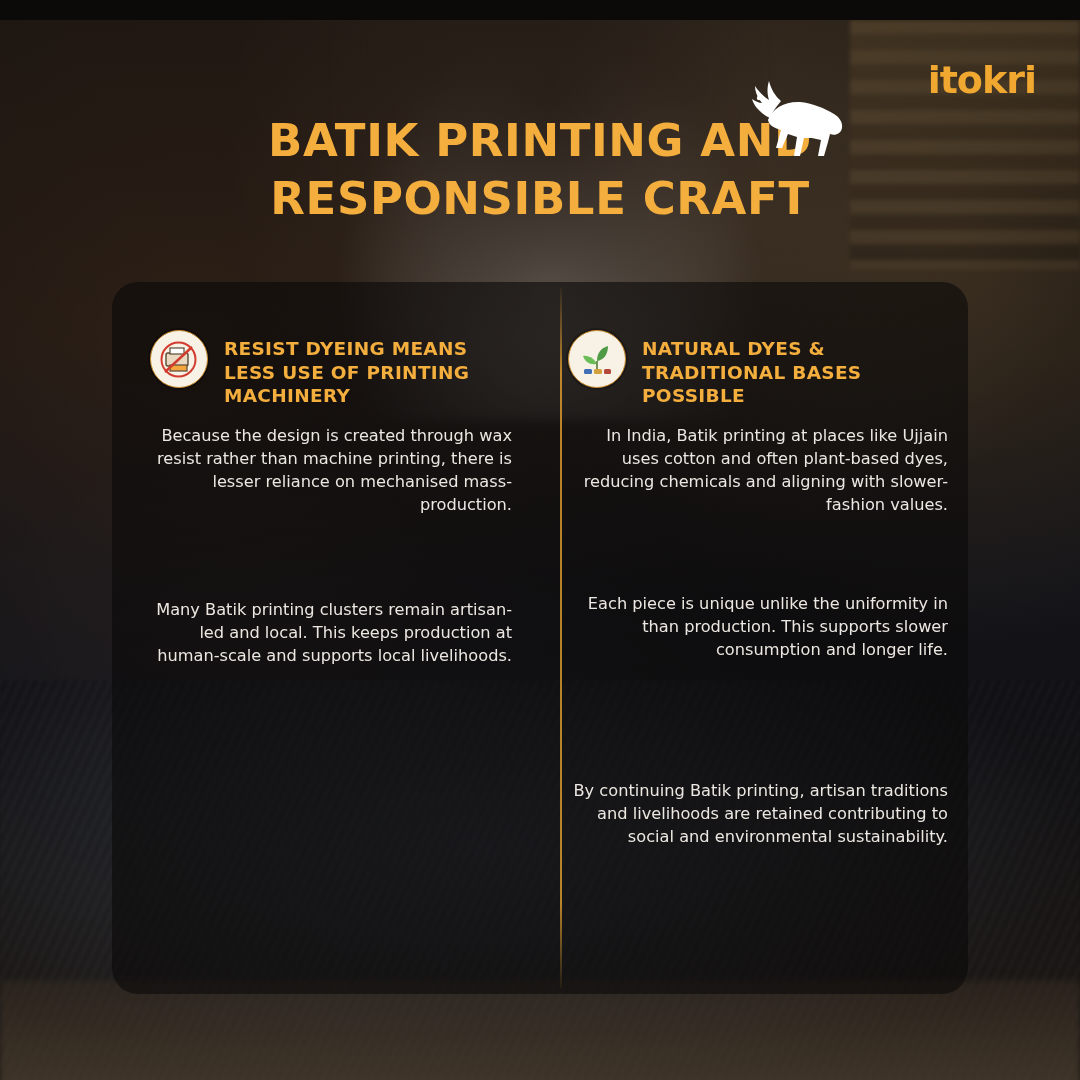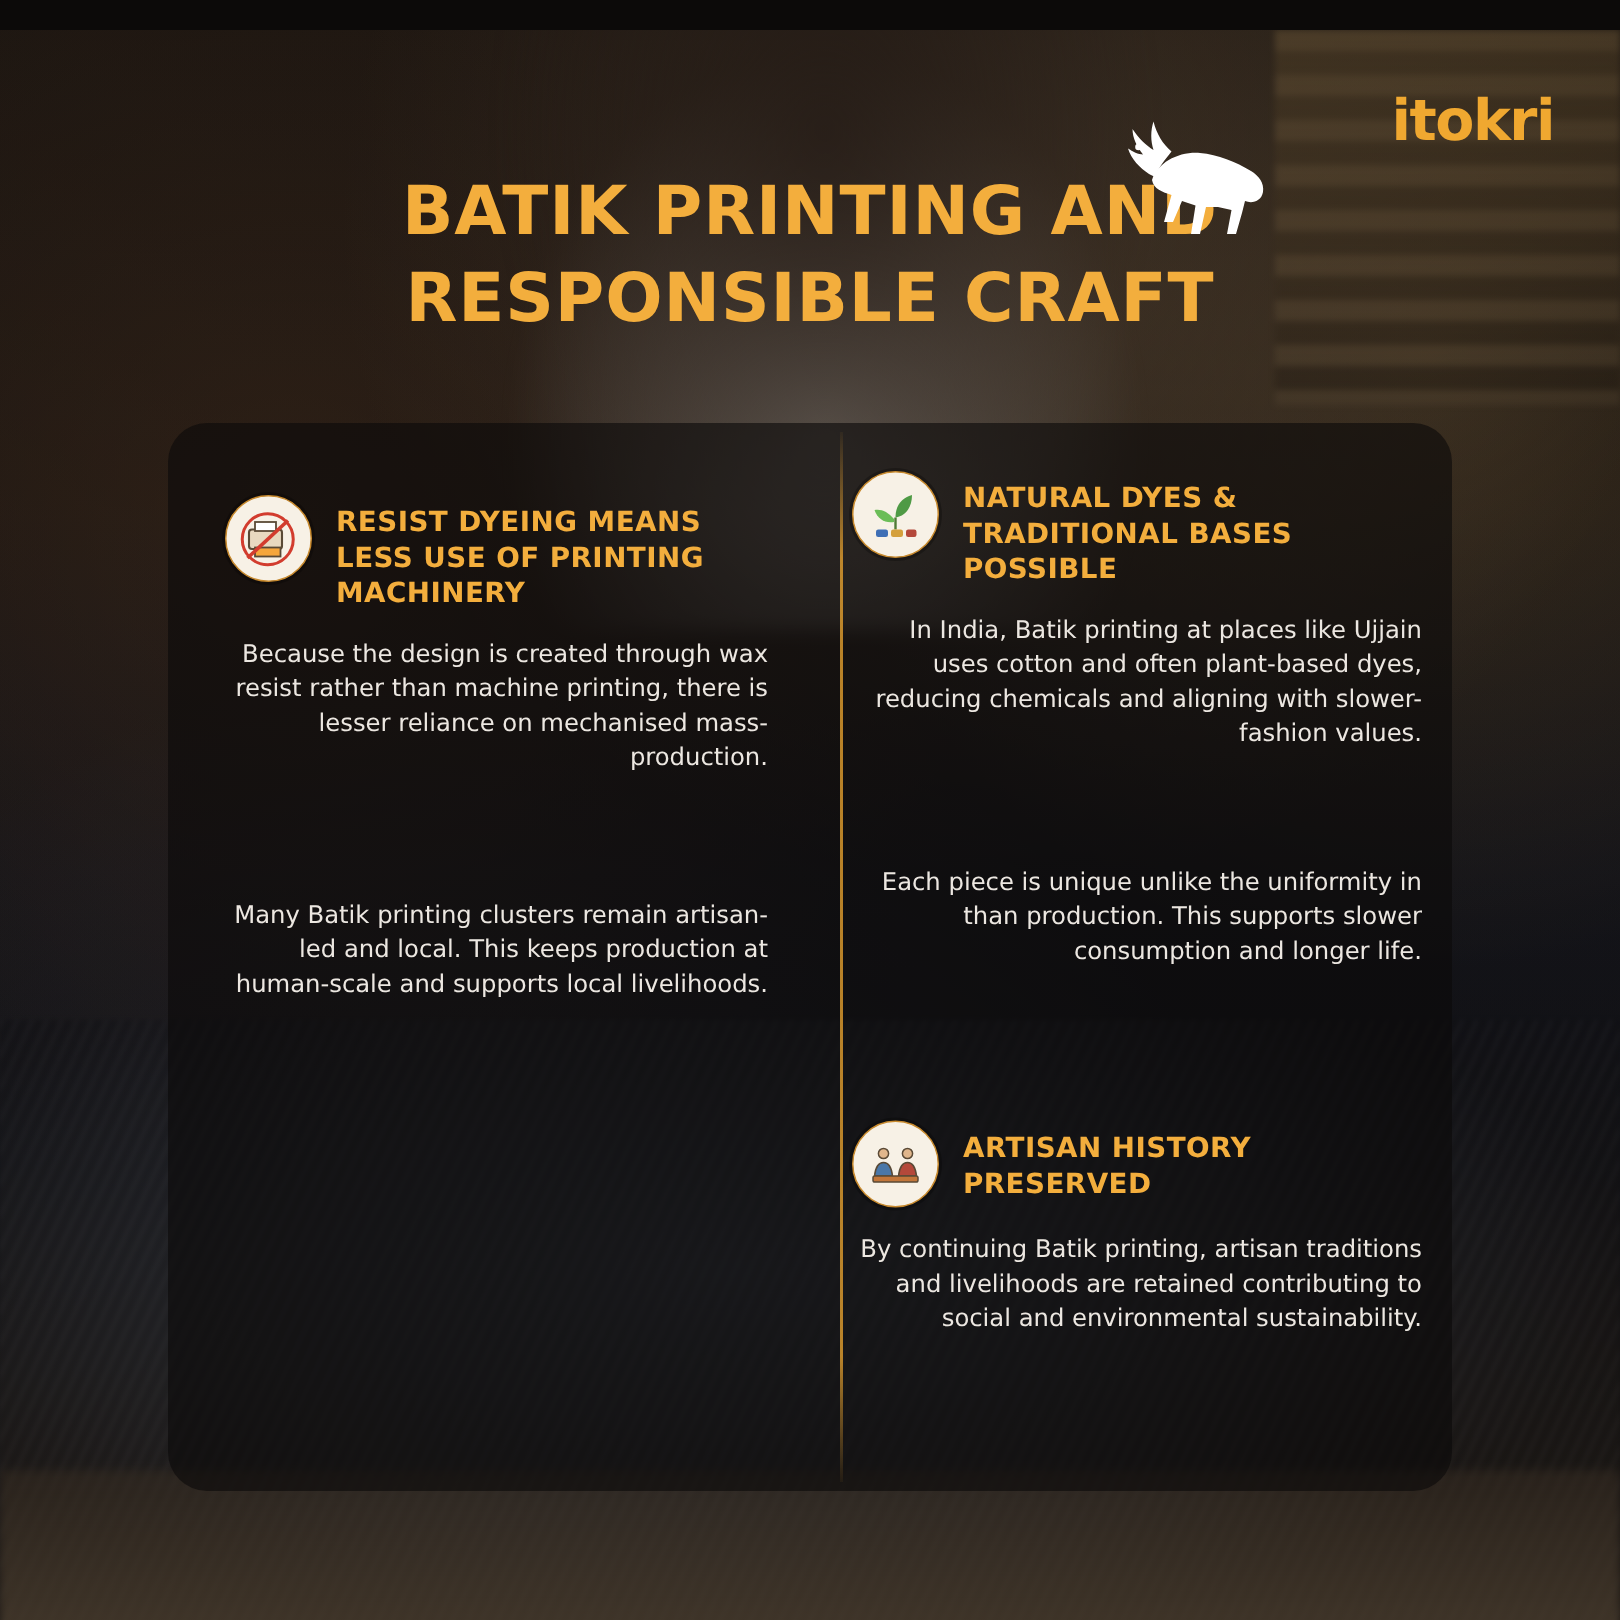--- a/index.html
+++ b/index.html
@@ -135,21 +135,21 @@
     display: flex;
     z-index: 6;
   }
   .col {
     width: 50%;
     box-sizing: border-box;
     display: flex;
     flex-direction: column;
   }
   .col-left { padding: 48px 28px 0 38px; }
-  .col-right { padding: 32px 20px 0 28px; }
+  .col-right { padding: 48px 20px 0 28px; }
 
   .item { margin-bottom: 10px; }
   .item-head {
     display: flex;
     align-items: flex-start;
     gap: 16px;
   }
   .icon-badge {
     flex: 0 0 auto;
     width: 56px; height: 56px;
@@ -272,30 +272,18 @@
 
       <div class="gap-c"></div>
 
       <div class="item">
         <div class="item-body">Each piece is unique unlike the uniformity in than production. This supports slower consumption and longer life.</div>
       </div>
 
       <div class="gap-d"></div>
 
       <div class="item">
-        <div class="item-head">
-          <span class="icon-badge">
-            <svg width="40" height="40" viewBox="0 0 40 40">
-              <circle cx="12" cy="13" r="3.4" fill="#e0b68c" stroke="#5a4a36" stroke-width="1"></circle>
-              <path d="M6 28 q1 -9 6 -9 q5 0 6 9 z" fill="#4a77a8" stroke="#5a4a36" stroke-width="1"></path>
-              <circle cx="28" cy="13" r="3.4" fill="#e0b68c" stroke="#5a4a36" stroke-width="1"></circle>
-              <path d="M22 28 q1 -9 6 -9 q5 0 6 9 z" fill="#b4483a" stroke="#5a4a36" stroke-width="1"></path>
-              <rect x="5" y="28" width="30" height="4" rx="1.2" fill="#c2763a" stroke="#5a4a36" stroke-width="1"></rect>
-            </svg>
-          </span>
-          <div class="item-title">ARTISAN HISTORY PRESERVED</div>
-        </div>
         <div class="item-body">By continuing Batik printing, artisan traditions and livelihoods are retained contributing to social and environmental sustainability.</div>
       </div>
 
     </div>
   </div>
 </div>
 
 </body></html>

